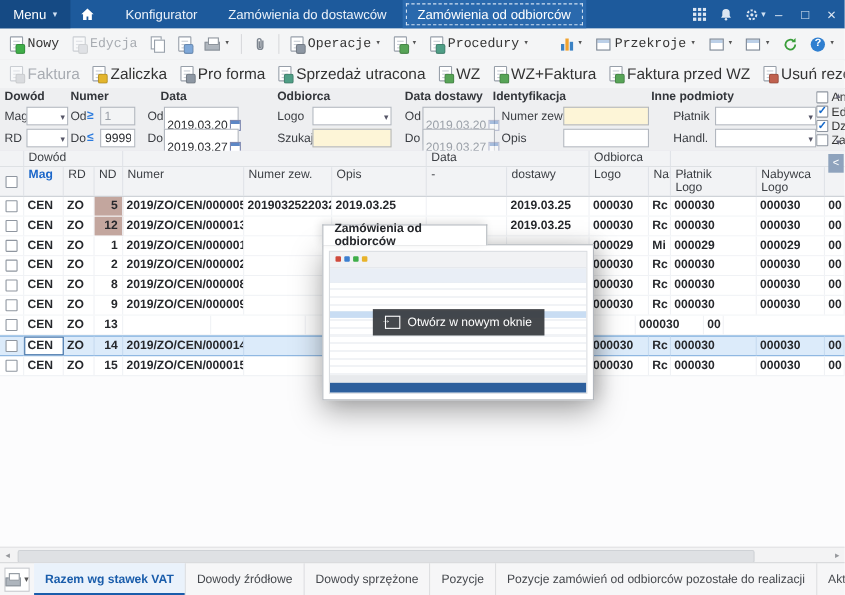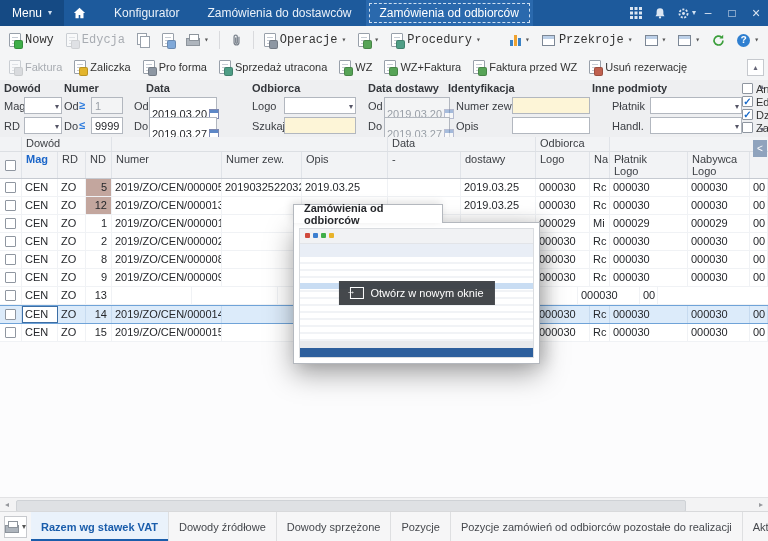--- a/index.html
+++ b/index.html
@@ -15,21 +15,21 @@
   .tb-tab.active{background:#2a69ad;outline:1px dashed #cfe0f2;outline-offset:-4px;color:#fff;}
   .tb-right{margin-left:auto;display:flex;align-items:center;height:26px;}
   .tb-ic{width:24px;height:26px;display:flex;align-items:center;justify-content:center;color:#dce6f2;font-size:12px;}
   .tb-ic.close{font-size:14px}
   .caret{font-size:8px;line-height:8px;color:#555;}
   .tb-right .caret{color:#cfe0f2;margin-left:-4px}
   
   .toolbar1{position:absolute;left:0;top:26px;right:0;height:28px;background:#f4f5f6;border-bottom:1px solid #e3e4e6;display:flex;align-items:center;padding:0 4px;gap:2px;font-family:Liberation Mono, monospace;}
   .toolbar2{position:absolute;left:0;top:54px;right:0;height:26px;background:#f4f5f6;border-bottom:1px solid #dcdddf;display:flex;align-items:center;padding:0 4px;gap:2px;}
   .tbtn{display:flex;align-items:center;gap:4px;padding:3px 5px;border-radius:2px;white-space:nowrap;color:#333;font-size:12px;}
-  .tbtn.t2{font-size:11px;padding:2px 5px}
+  .tbtn.t2{font-size:14px;padding:2px 5px}
   .tbtn.disabled{color:#a8acb2}
   .tbtn.disabled .mini-doc{opacity:.45}
   .sep{width:1px;height:18px;background:#d9dadd;margin:0 3px;}
   .mini-doc{position:relative;width:12px;height:14px;background:#fff;border:1px solid #98a0aa;border-radius:1px;box-sizing:border-box;flex:none;}
   .mini-doc::before{content:"";position:absolute;left:2px;top:3px;right:2px;height:1px;background:#c6ccd4;box-shadow:0 3px 0 #c6ccd4,0 6px 0 #c6ccd4;}
   .mini-doc .badge{position:absolute;right:-3px;bottom:-3px;width:7px;height:7px;border-radius:2px;border:1px solid rgba(0,0,0,.18);}
   .icon-copy{position:relative;width:13px;height:14px;flex:none}
   .icon-copy::before,.icon-copy::after{content:"";position:absolute;width:8px;height:10px;background:#fff;border:1px solid #98a0aa;}
   .icon-copy::before{left:0;top:0}.icon-copy::after{left:3px;top:3px}
   .icon-print{position:relative;width:14px;height:12px;flex:none}
@@ -70,21 +70,21 @@
   .gh{box-sizing:border-box;padding:0 4px;font-size:11px;color:#3c3f44;border-right:1px solid #e0e3e8;overflow:hidden;white-space:nowrap;}
   .ghr-groups .gh{line-height:13px;}
   .ghr-cols .gh{line-height:12px;padding-top:1px;}
   .gh.two span{display:block}
   .mag-blue{color:#1b66c9;font-weight:bold;}
   .c-sel{width:22px}.c-mag{width:36px}.c-rd{width:28px}.c-nd{width:26px}.c-numer{width:110px}
   .c-numer_zew{width:80px}.c-opis{width:86px}.c-data{width:73px}.c-dostawy{width:75px}
   .c-logo{width:54px}.c-nazwa{width:20px}.c-platnik{width:78px}.c-nabywca{width:62px}.c-extra{width:18px;border-right:none}
   .w-dowod{width:90px}.w-mid{width:276px}.w-data{width:148px}.w-odb{width:74px}.w-pod{width:140px}.w-extra{width:18px;border-right:none}
   .c-sel{display:flex;align-items:center;justify-content:center;padding:0}
-  .grow{display:flex;height:17px;line-height:16px;background:#fff;border-bottom:1px solid #f0f2f5;}
+  .grow{display:flex;height:17px;line-height:16px;background:#fff;border-bottom:1px solid #f0f2f5;font-weight:bold;}
   .gcell{box-sizing:border-box;padding:0 3px;border-right:1px solid #f0f2f5;overflow:hidden;white-space:nowrap;font-size:11px;color:#26282c;}
   .gcell.c-nd{text-align:right;padding-right:4px}
   .gcell.marked{background:#c3a69e}
   .grow.selected{background:#dcebfa;border-top:1px solid #6fa3d8;border-bottom:1px solid #6fa3d8;height:17px;}
   .grow.selected .gcell{border-right-color:#c7dbf0}
   .gcell.focus-cell{outline:1px solid #3c6ea5;outline-offset:-1px;background:#fff;}
   .collapse-btn{position:absolute;left:753px;top:3px;width:14px;height:17px;background:#8fa3bd;color:#fff;font-size:10px;display:flex;align-items:center;justify-content:center;}
   
   .popup-tab{position:absolute;left:293px;top:204px;width:150px;height:19px;background:#fff;border:1px solid #b4b8be;border-bottom:none;z-index:30;font-weight:bold;font-size:11px;display:flex;align-items:center;padding:0 10px;box-sizing:border-box;box-shadow:-2px -2px 8px rgba(0,0,0,.12);}
   .popup-panel{position:absolute;left:293px;top:222px;width:247px;height:142px;background:#fff;border:1px solid #b4b8be;z-index:29;box-sizing:border-box;box-shadow:0 10px 26px rgba(0,0,0,.35),6px 0 14px rgba(0,0,0,.12);}

